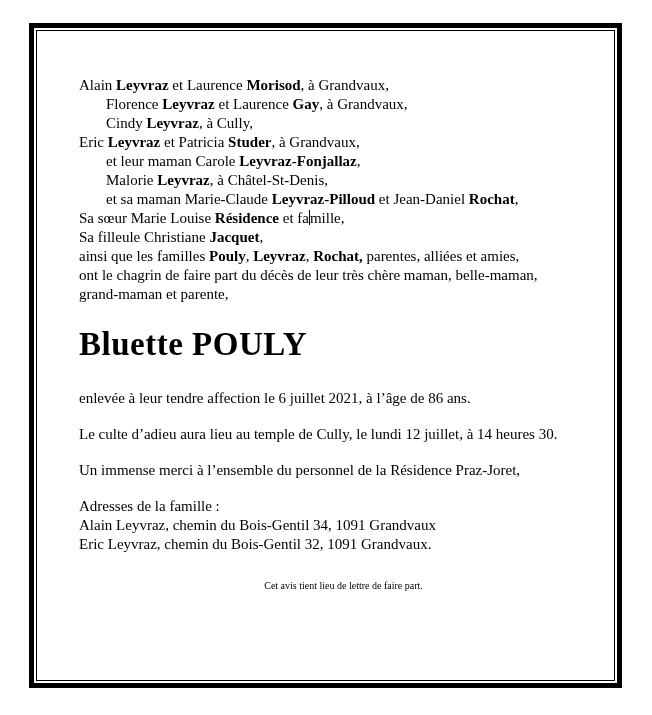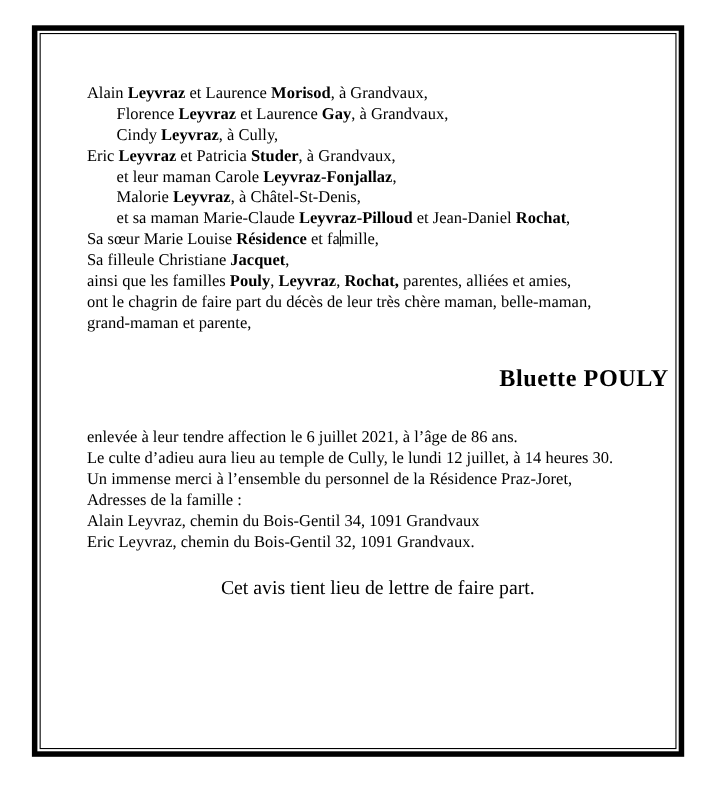--- a/index.html
+++ b/index.html
@@ -34,32 +34,32 @@
     overflow: hidden;
   }
   .line {
     font-size: 15px;
     line-height: 19px;
     white-space: nowrap;
   }
   .line.indent { padding-left: 27px; }
   .b { font-weight: bold; }
   .title {
-    font-size: 22px;
+    font-size: 33px;
     line-height: 30px;
     font-weight: bold;
-    text-align: right;
+    text-align: left;
     letter-spacing: 0.5px;
     margin: 25px 0 30px 0;
   }
-  .para { }
+  .para { margin-top: 17px; }
   #paragraphs .para:first-child { margin-top: 0; }
   .footer {
     text-align: center;
-    font-size: 18px;
+    font-size: 10px;
     line-height: 19px;
     margin-top: 22px;
   }
   .caret {
     display: inline-block;
     width: 1px;
     height: 15px;
     background: #000000;
     vertical-align: -2px;
   }

